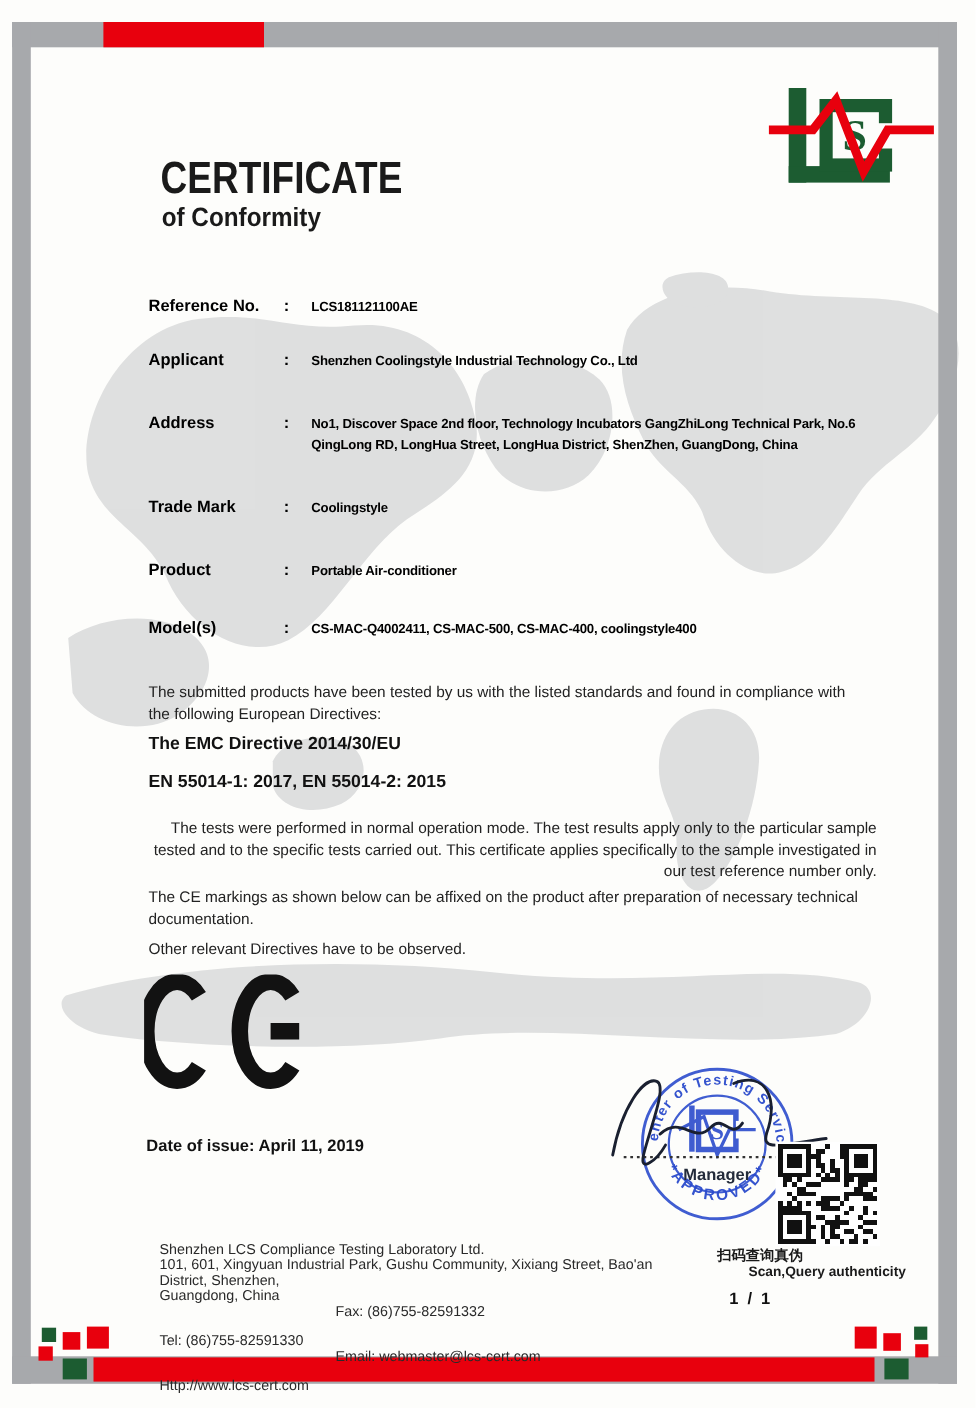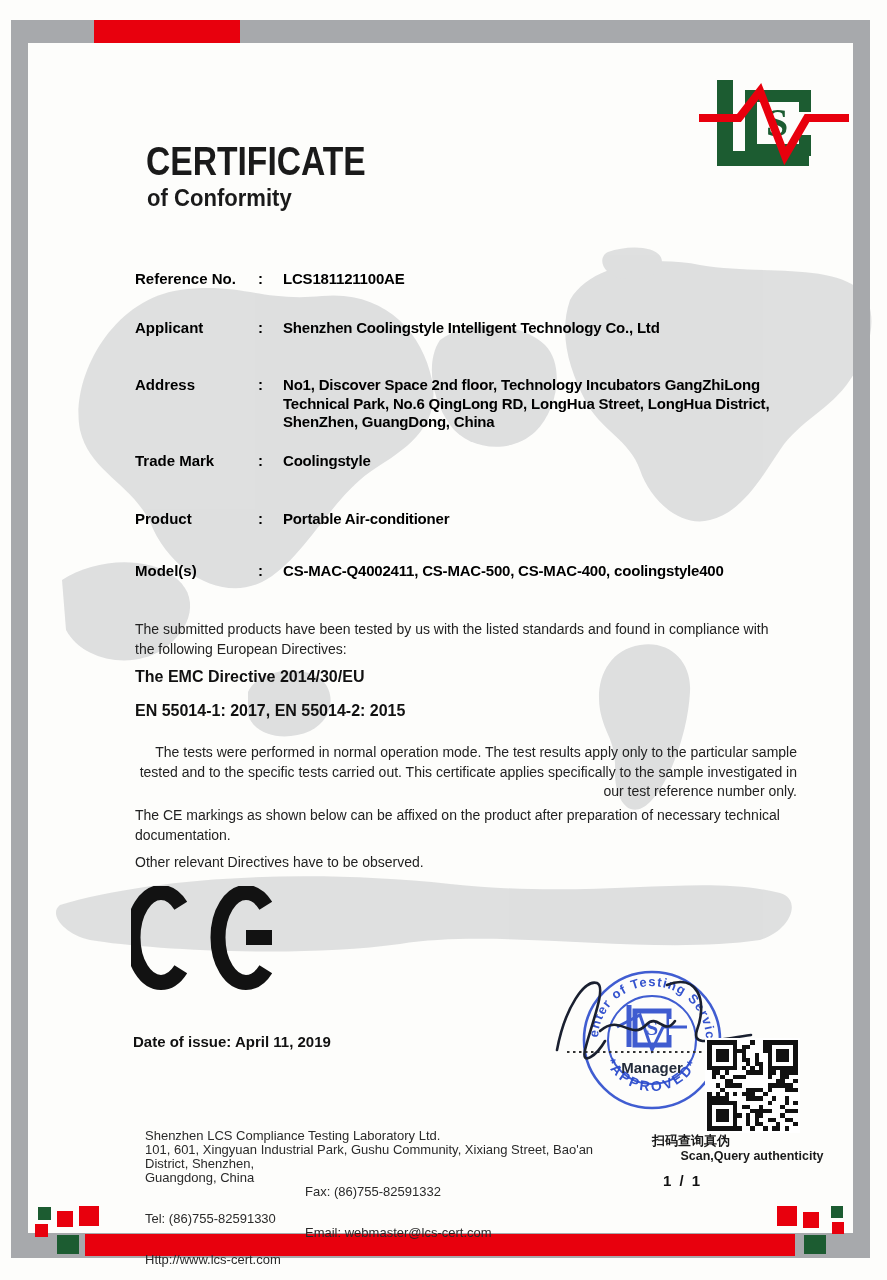--- a/index.html
+++ b/index.html
@@ -38,21 +38,21 @@
     transform:scaleX(.82); transform-origin:left top; white-space:nowrap;
   }
   h2.cert-subtitle {
     position:absolute; left:147px; top:184px; z-index:3;
     font-size:24px; font-weight:bold; color:#1a1a1a;
     transform:scaleX(.92); transform-origin:left top; white-space:nowrap;
   }
   .field-row { position:absolute; left:135px; z-index:3; display:flex; }
   .field-row .lbl { width:123px; font-size:15px; font-weight:bold; }
   .field-row .sep { width:25px;  font-size:15px; font-weight:bold; }
-  .field-row .val { width:505px; font-size:15px; font-weight:bold; line-height:18.5px; letter-spacing:-0.2px; }
+  .field-row .val { width:505px; font-size:12px; font-weight:bold; line-height:18.5px; letter-spacing:-0.2px; }
   .para { position:absolute; left:135px; z-index:3; font-size:14px; line-height:19.5px; color:#222; }
   .para.b { font-weight:bold; font-size:16px; color:#111; }
   .w-intro { width:655px; }
   .w-p1 { width:662px;text-align:right; }
   .w-p2 { width:645px; }
   .date-line { position:absolute; left:133px; top:1033px; z-index:4; font-size:15px; font-weight:bold; color:#111;text-align:right; }
   .ce-svg { position:absolute; left:131px; top:886px; z-index:3; }
   .logo-svg { position:absolute; left:697px; top:76px; z-index:3; }
   .stamp-svg { position:absolute; left:545px; top:955px; z-index:4; }
   .qr-wrap { position:absolute; left:705px; top:1038px; z-index:5; background:#fff; }
@@ -117,21 +117,21 @@
   <h2 class="cert-subtitle">of Conformity</h2>
 
   <div class="field-row" style="top:270px">
     <span class="lbl">Reference No.</span>
     <span class="sep">:</span>
     <span class="val">LCS181121100AE</span>
   </div>
   <div class="field-row" style="top:319px">
     <span class="lbl">Applicant</span>
     <span class="sep">:</span>
-    <span class="val">Shenzhen Coolingstyle Intelligent Technology Co., Ltd</span>
+    <span class="val">Shenzhen Coolingstyle Industrial Technology Co., Ltd</span>
   </div>
   <div class="field-row" style="top:376px">
     <span class="lbl">Address</span>
     <span class="sep">:</span>
     <span class="val">No1, Discover Space 2nd floor, Technology Incubators GangZhiLong Technical Park, No.6 QingLong RD, LongHua Street, LongHua District, ShenZhen, GuangDong, China</span>
   </div>
   <div class="field-row" style="top:452px">
     <span class="lbl">Trade Mark</span>
     <span class="sep">:</span>
     <span class="val">Coolingstyle</span>

